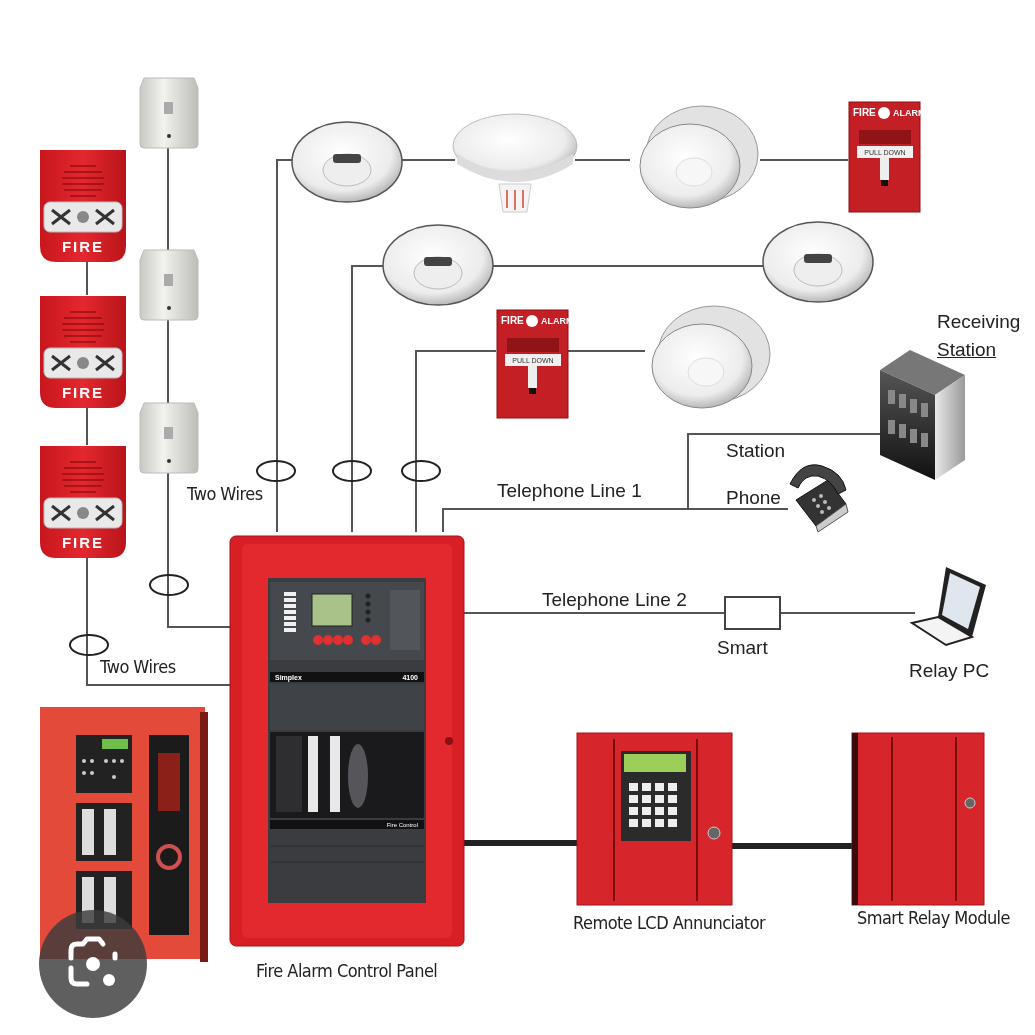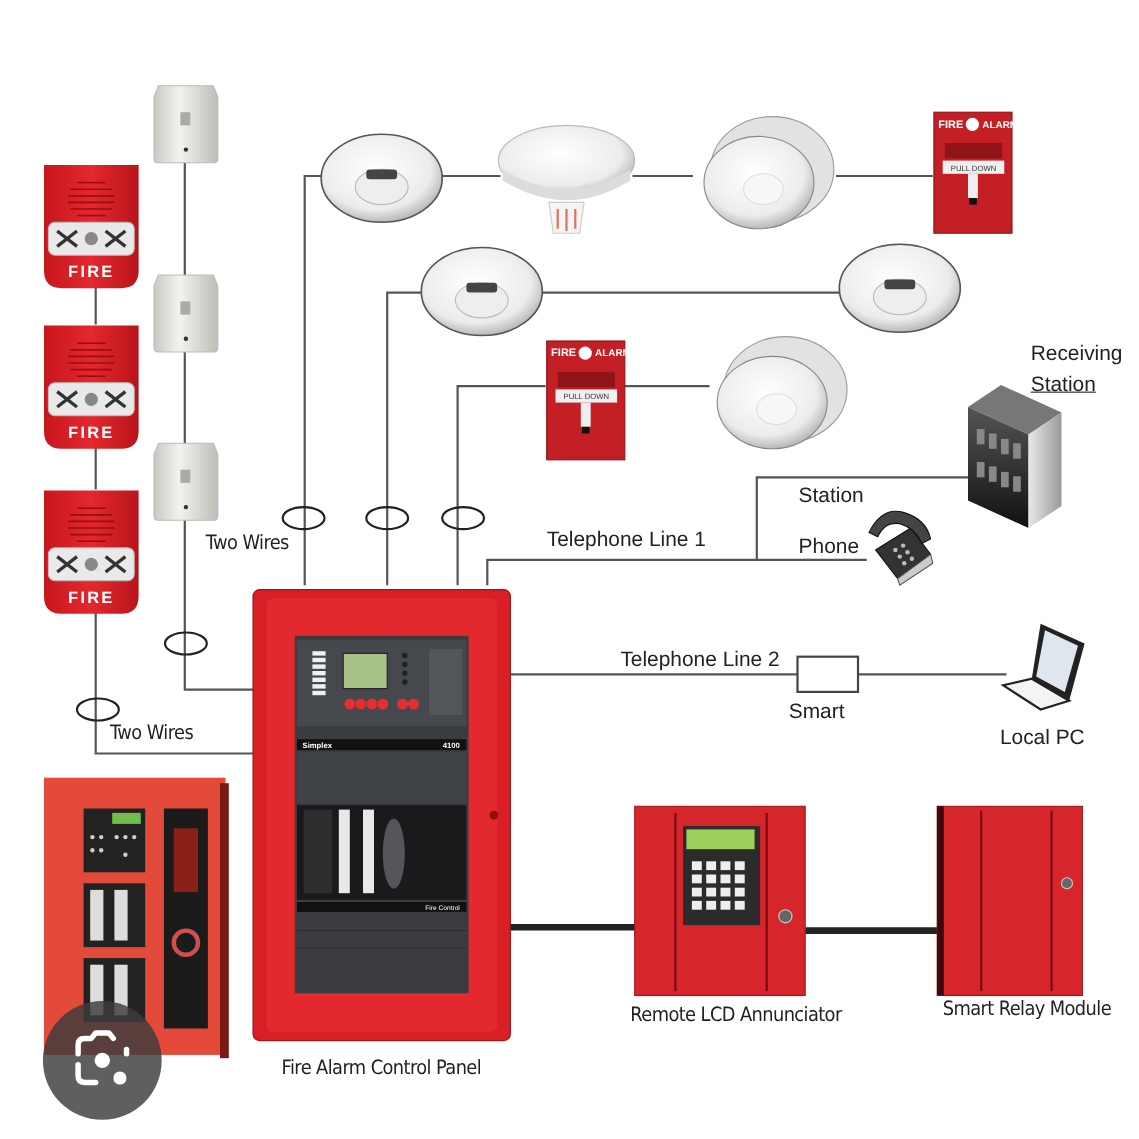--- a/index.html
+++ b/index.html
@@ -340,27 +340,27 @@
     <rect x="0" y="0" width="6" height="172" fill="#3a0a0c"></rect>
     <line x1="40" y1="4" x2="40" y2="168" stroke="#7a0c10" stroke-width="2"></line>
     <line x1="104" y1="4" x2="104" y2="168" stroke="#7a0c10" stroke-width="2"></line>
     <circle cx="118" cy="70" r="5" fill="#666" stroke="#ccc"></circle>
   </g>
 </svg>
 
 <div class="lbl lbl-cond" style="left:187px; top:483px;">Two Wires</div>
 <div class="lbl lbl-cond" style="left:100px; top:656px;">Two Wires</div>
 <div class="lbl lbl-md" style="left:497px; top:480px;">Telephone Line 1</div>
-<div class="lbl lbl-md" style="left:542px; top:589px;margin-left:22px;">Telephone Line 2</div>
+<div class="lbl lbl-md" style="left:542px; top:589px;">Telephone Line 2</div>
 <div class="lbl lbl-md" style="left:726px; top:440px;">Station</div>
 <div class="lbl lbl-md" style="left:726px; top:454px;margin-top:33px;">Phone</div>
 <div class="lbl lbl-md" style="left:937px; top:311px;">Receiving</div>
 <div class="lbl lbl-md" style="left:937px; top:339px;text-decoration:underline;">Station</div>
 <div class="lbl lbl-md" style="left:717px; top:637px;">Smart</div>
-<div class="lbl lbl-md" style="left:909px; top:660px;">Local PC</div>
+<div class="lbl lbl-md" style="left:909px; top:660px;">Relay PC</div>
 <div class="lbl lbl-cond" style="left:256px; top:960px;">Fire Alarm Control Panel</div>
 <div class="lbl lbl-cond" style="left:573px; top:912px;">Remote LCD Annunciator</div>
 <div class="lbl lbl-cond" style="left:857px; top:907px;">Smart Relay Module</div>
 
 <div class="lens-btn">
   <svg width="64" height="64" viewBox="0 0 64 64">
     <path d="M10 26 V18 Q10 12 16 12 H22 L26 7 H38 L42 12" fill="none" stroke="#fff" stroke-width="5" stroke-linecap="round" stroke-linejoin="round"></path>
     <path d="M10 36 V46 Q10 52 16 52 H26" fill="none" stroke="#fff" stroke-width="5" stroke-linecap="round"></path>
     <path d="M54 26 V22" fill="none" stroke="#fff" stroke-width="5" stroke-linecap="round"></path>
     <circle cx="32" cy="32" r="7" fill="#fff"></circle>

